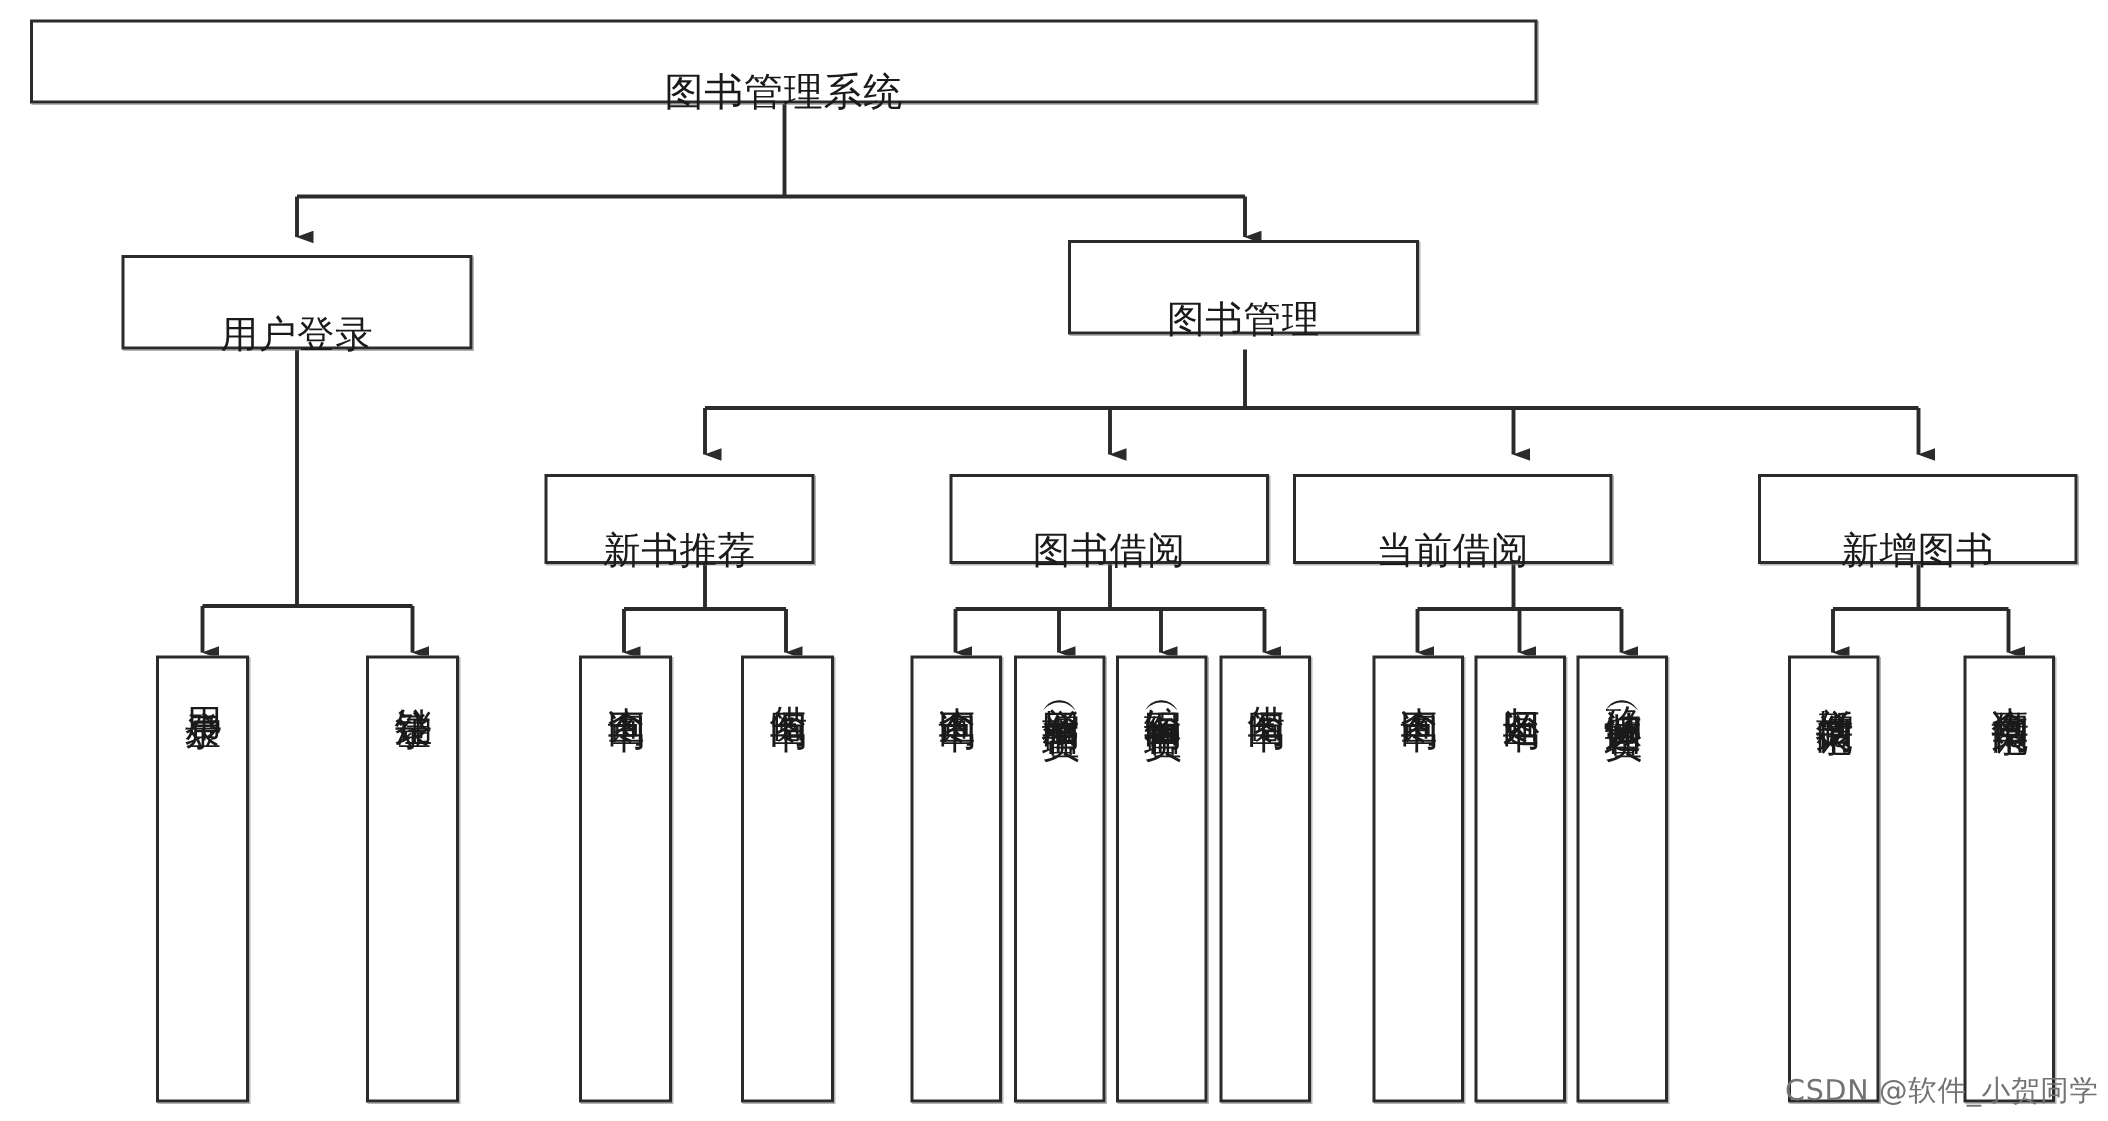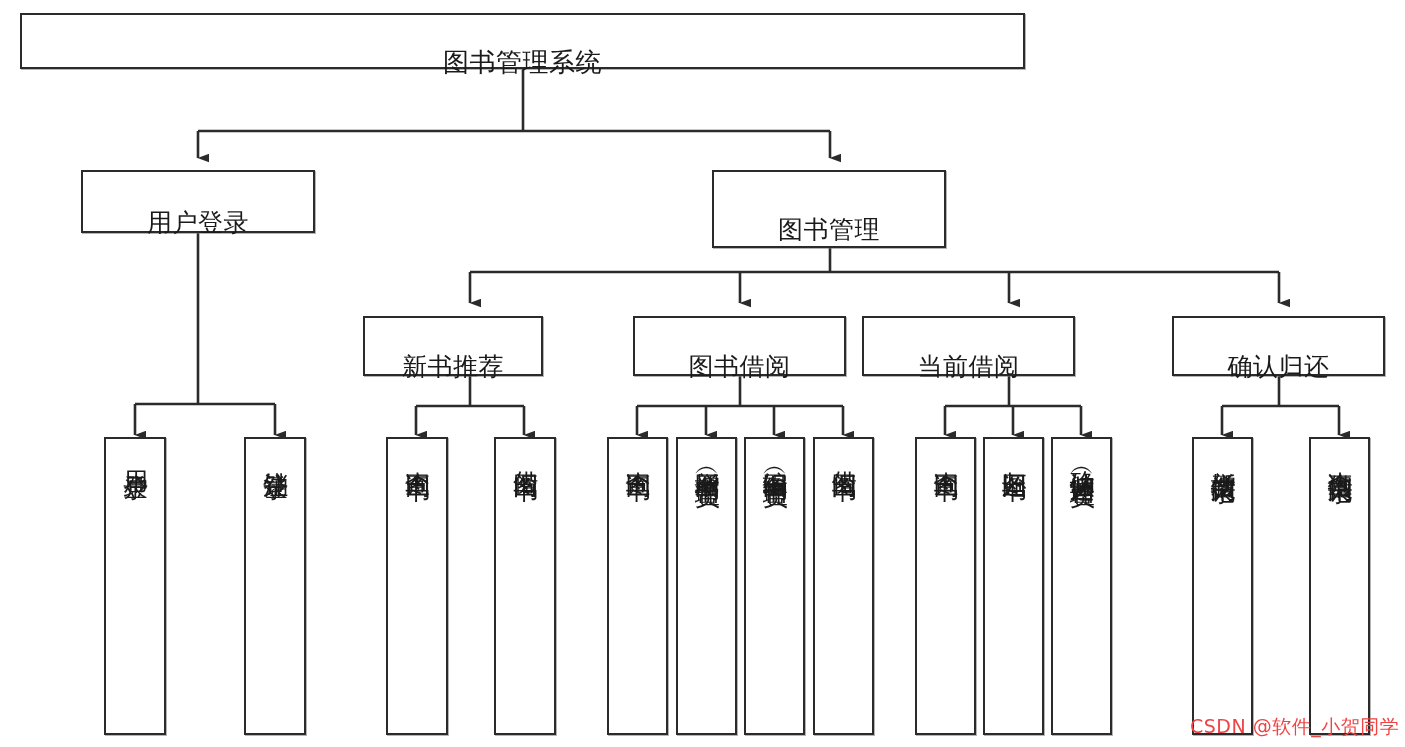--- a/index.html
+++ b/index.html
@@ -59,21 +59,21 @@
   }
   .node.vert .node-label {
     writing-mode: vertical-rl;
     text-orientation: upright;
     font-size: 25px;
     line-height: 1.05;
     letter-spacing: 2px;
   }
   .watermark {
     position: absolute;
-    color: #ef4444;
+    color: #737373;
     font-size: 19px;
     white-space: nowrap;
     letter-spacing: 0.5px;
   }
 </style>
 </head>
 <body>
 
 <div id="diagram-root">
 
@@ -128,38 +128,38 @@
   </svg>
 
   <div class="node horiz root" style="left:20px; top:13px; width:1005px; height:56px;">
     <span class="node-label">图书管理系统</span>
   </div>
 
   <div class="node horiz" style="left:81px; top:170px; width:234px; height:63px;">
     <span class="node-label">用户登录</span>
   </div>
 
-  <div class="node horiz" style="left:712px; top:170px; width:234px; height:78px;align-items:center;">
+  <div class="node horiz" style="left:712px; top:160px; width:234px; height:63px;align-items:center;">
     <span class="node-label">图书管理</span>
   </div>
 
   <div class="node horiz" style="left:363px; top:316px; width:180px; height:60px;">
     <span class="node-label">新书推荐</span>
   </div>
 
   <div class="node horiz" style="left:633px; top:316px; width:213px; height:60px;">
     <span class="node-label">图书借阅</span>
   </div>
 
   <div class="node horiz" style="left:862px; top:316px; width:213px; height:60px;">
     <span class="node-label">当前借阅</span>
   </div>
 
   <div class="node horiz" style="left:1172px; top:316px; width:213px; height:60px;">
-    <span class="node-label">确认归还</span>
+    <span class="node-label">新增图书</span>
   </div>
 
   <div class="node vert" style="left:104px; top:437px; width:62px; height:298px;">
     <span class="node-label">用户登录</span>
   </div>
 
   <div class="node vert" style="left:244px; top:437px; width:62px; height:298px;">
     <span class="node-label">注销登录</span>
   </div>
 

